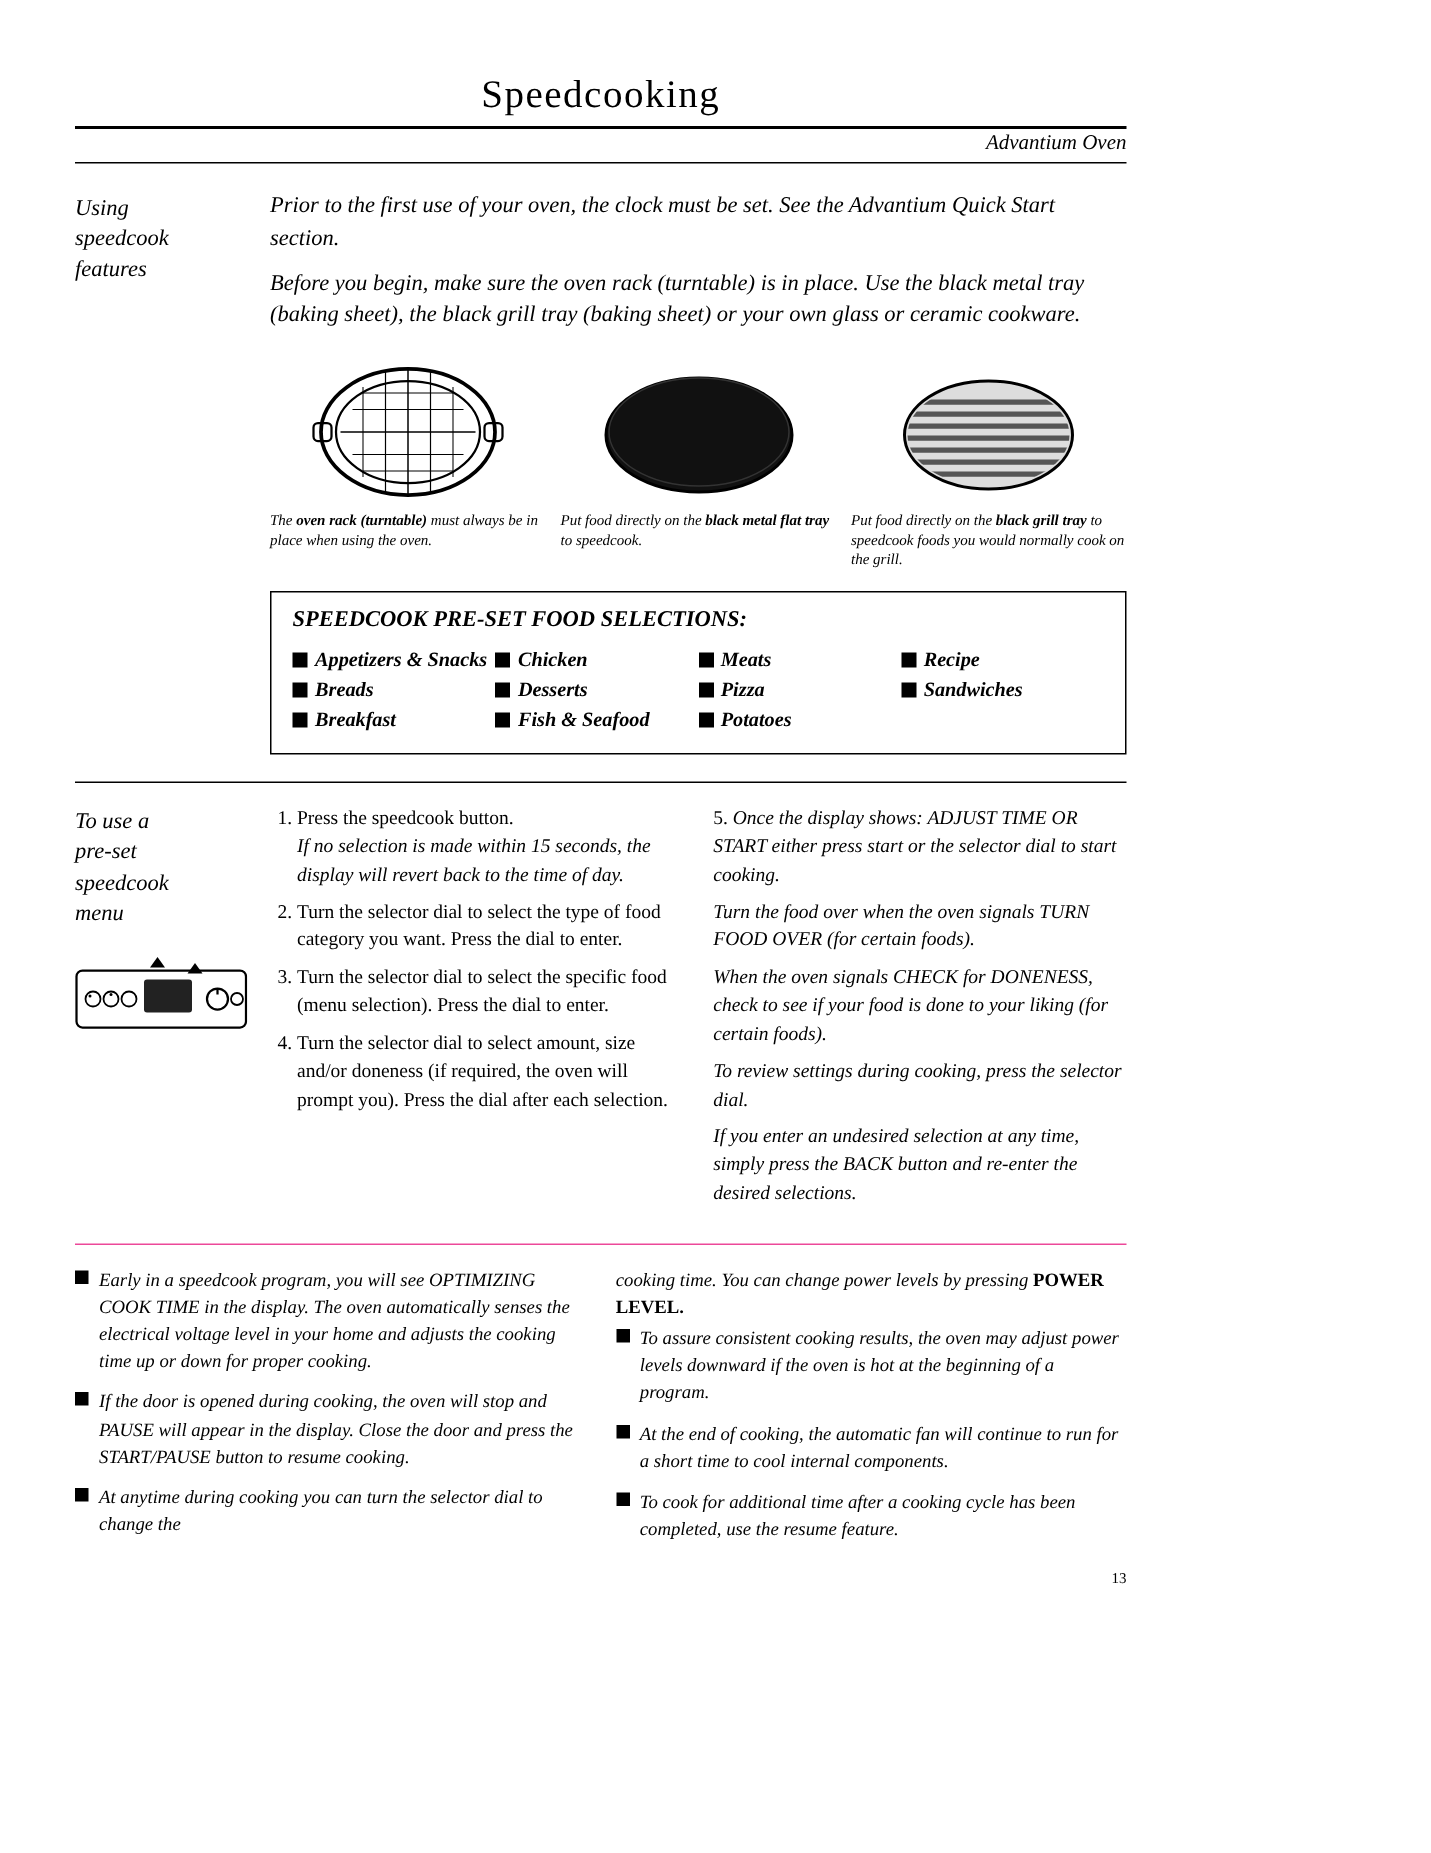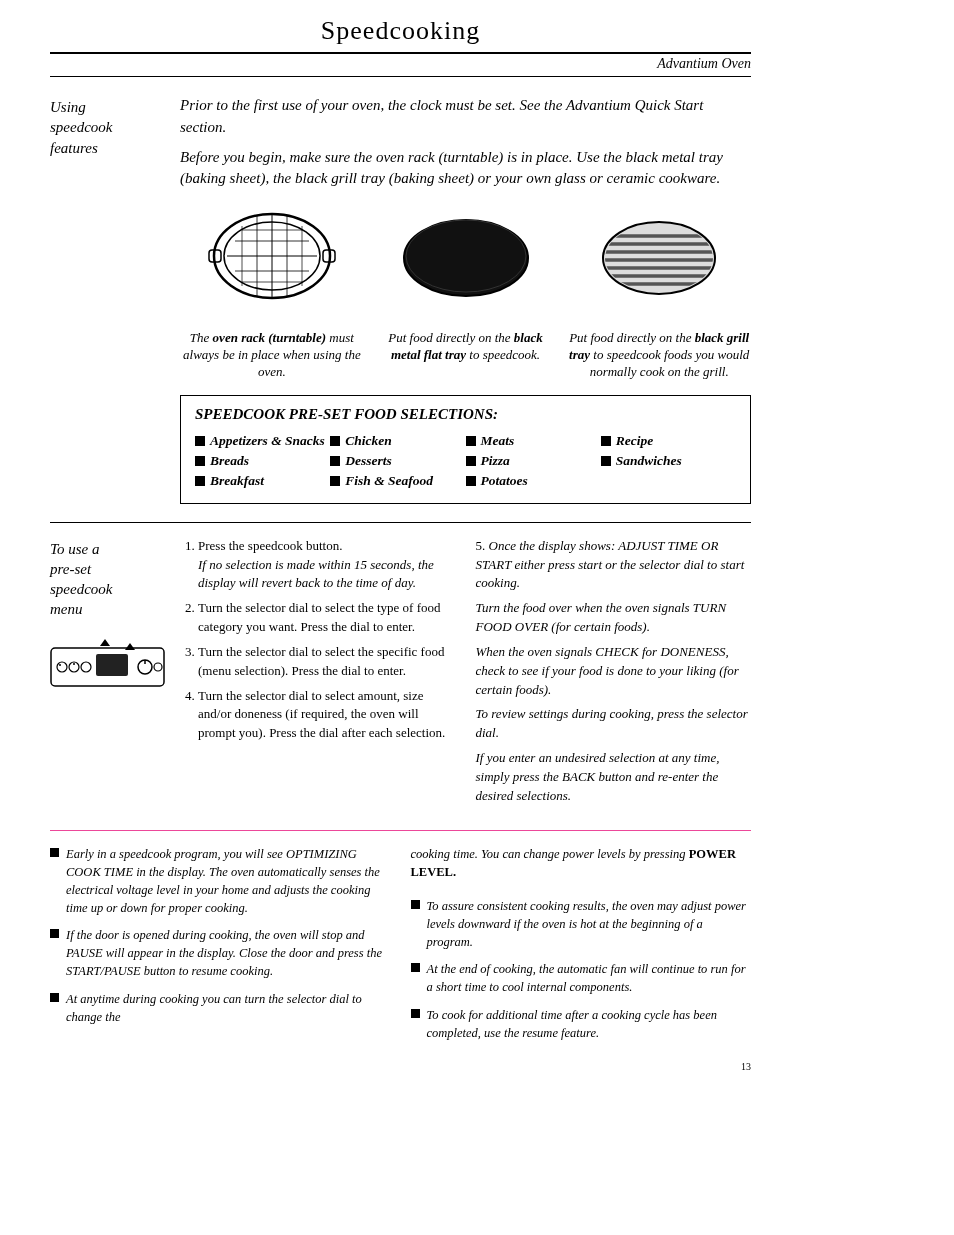--- a/index.html
+++ b/index.html
@@ -8,21 +8,21 @@
       background: #fff;
       color: #000;
       width: 954px;
       min-height: 1235px;
       padding: 0;
       font-size: 14px;
     }
     .page {
       width: 801px;
       min-height: 1235px;
-      padding: 16px 50px 30px 50px;
+      padding: 48px 50px 30px 50px;
       position: relative;
     }
     
     .header {
       text-align: center;
       border-bottom: 2px solid #000;
       padding-bottom: 6px;
       margin-bottom: 2px;
     }
     .header-title {
@@ -87,23 +87,23 @@
       display: flex;
       gap: 10px;
       margin: 16px 0 10px 0;
       justify-content: space-between;
     }
     .img-block {
       text-align: center;
       flex: 1;
     }
     .img-caption {
-      font-size: 13px;
-      text-align: center;
-      margin-top: 24px;
+      font-size: 10px;
+      text-align: left;
+      margin-top: 3px;
       line-height: 1.3;
     }
     .img-caption em { font-style: italic; }
     .img-caption strong { font-weight: bold; }
 
     
     .appliance-svg {
       display: block;
       margin: 0 auto;
     }
@@ -456,21 +456,21 @@
       <div class="bullet-item">
         <span class="bullet-square"></span>
         <span class="bullet-text"><em>If the door is opened during cooking, the oven will stop and PAUSE will appear in the display. Close the door and press the START/PAUSE button to resume cooking.</em></span>
       </div>
       <div class="bullet-item">
         <span class="bullet-square"></span>
         <span class="bullet-text"><em>At anytime during cooking you can turn the selector dial to change the</em></span>
       </div>
     </div>
     <div class="section3-right">
-      <p class="bullet-text" style="margin-bottom:16px;">
+      <p class="bullet-text" style="margin-bottom:3px;">
         <em>cooking time. You can change power levels by pressing</em> <strong>POWER LEVEL.</strong>
       </p>
       <div class="bullet-item">
         <span class="bullet-square"></span>
         <span class="bullet-text"><em>To assure consistent cooking results, the oven may adjust power levels downward if the oven is hot at the beginning of a program.</em></span>
       </div>
       <div class="bullet-item">
         <span class="bullet-square"></span>
         <span class="bullet-text"><em>At the end of cooking, the automatic fan will continue to run for a short time to cool internal components.</em></span>
       </div>

